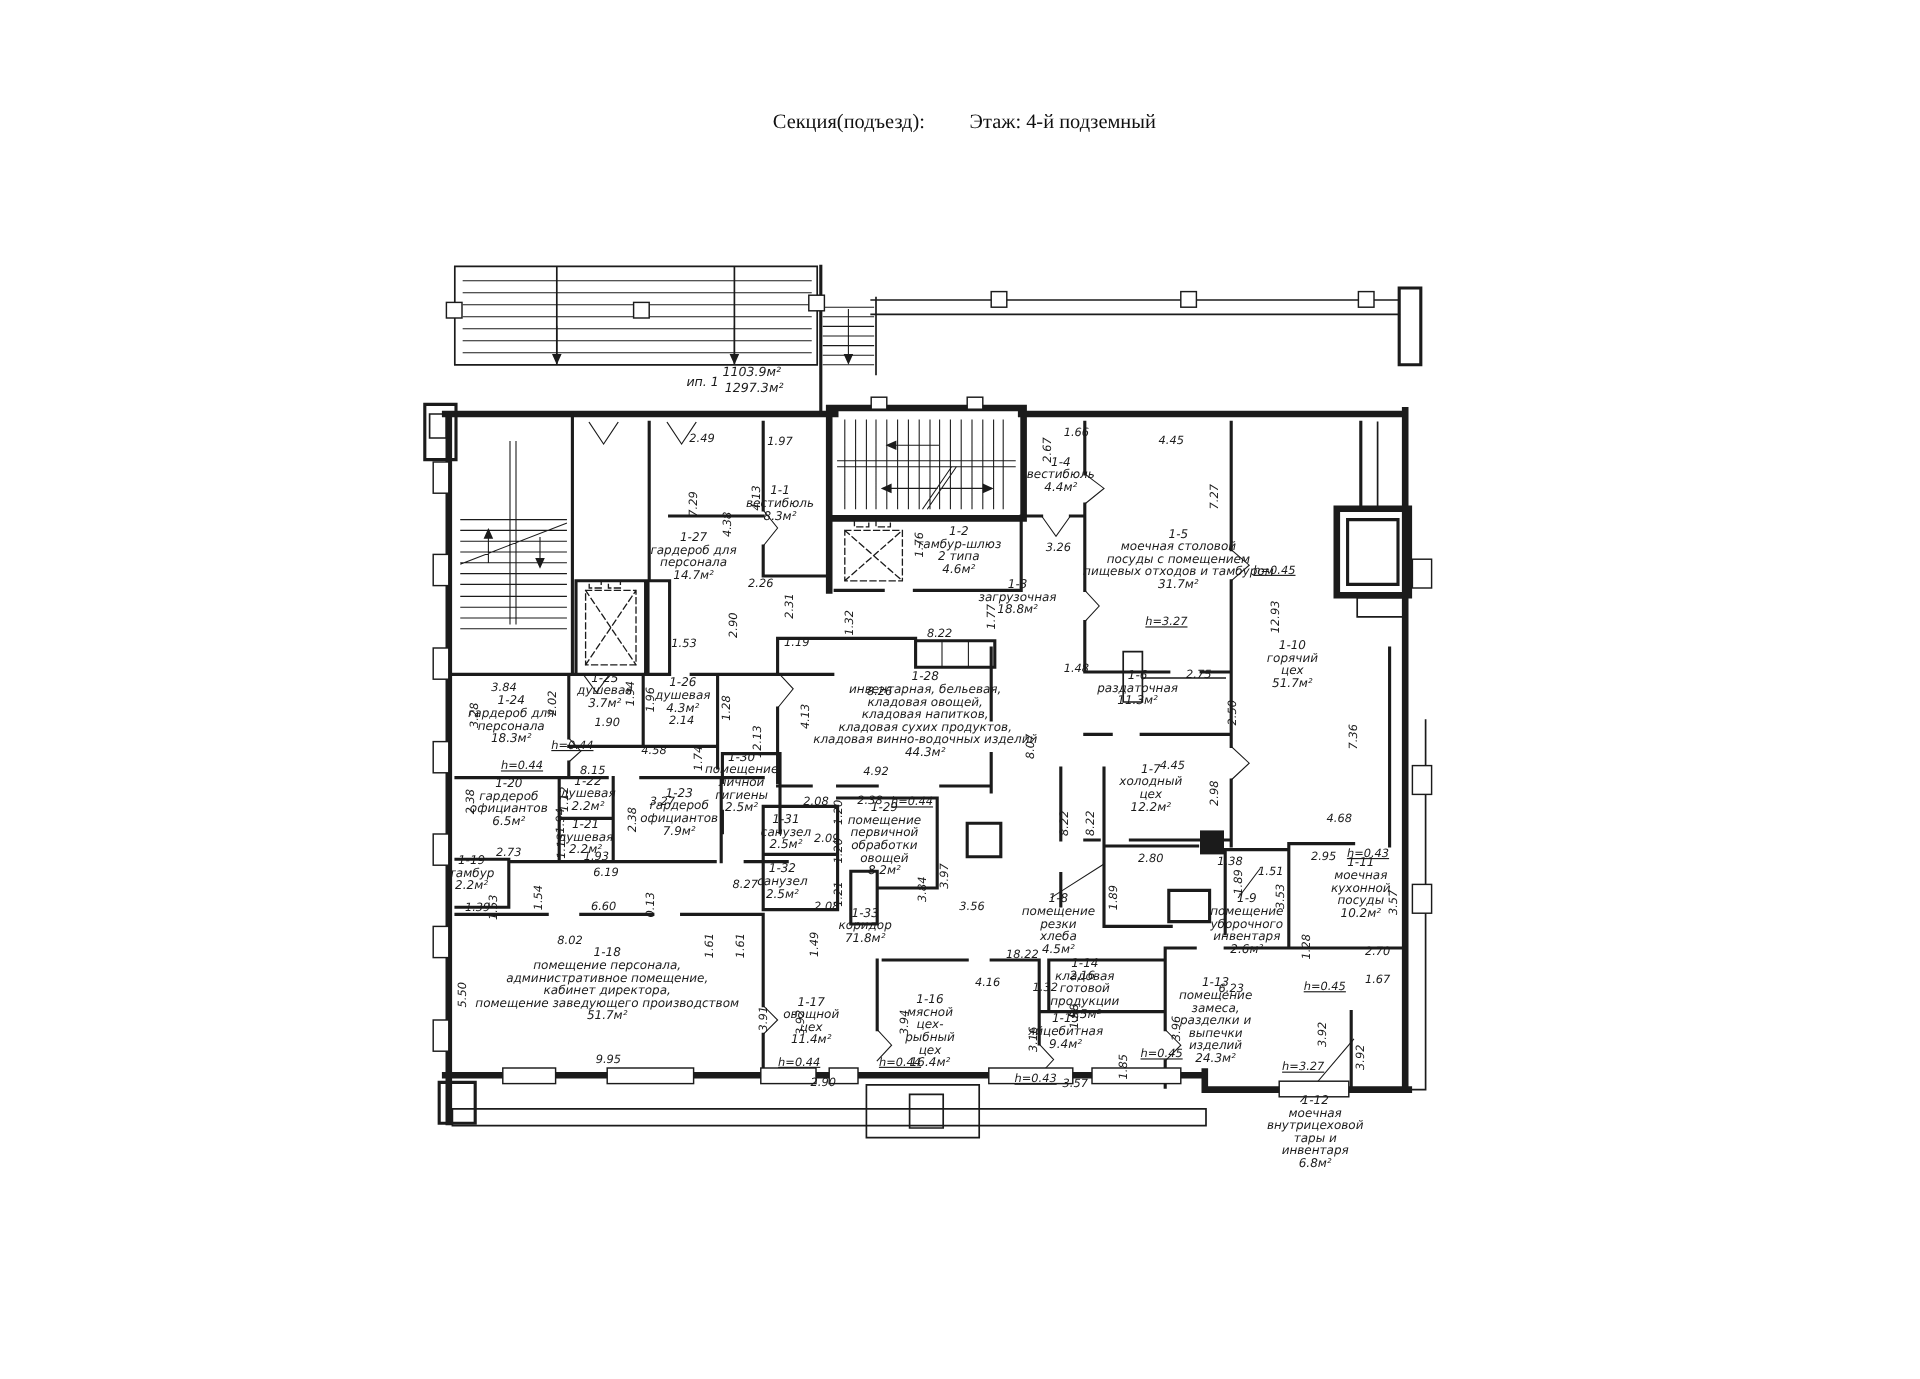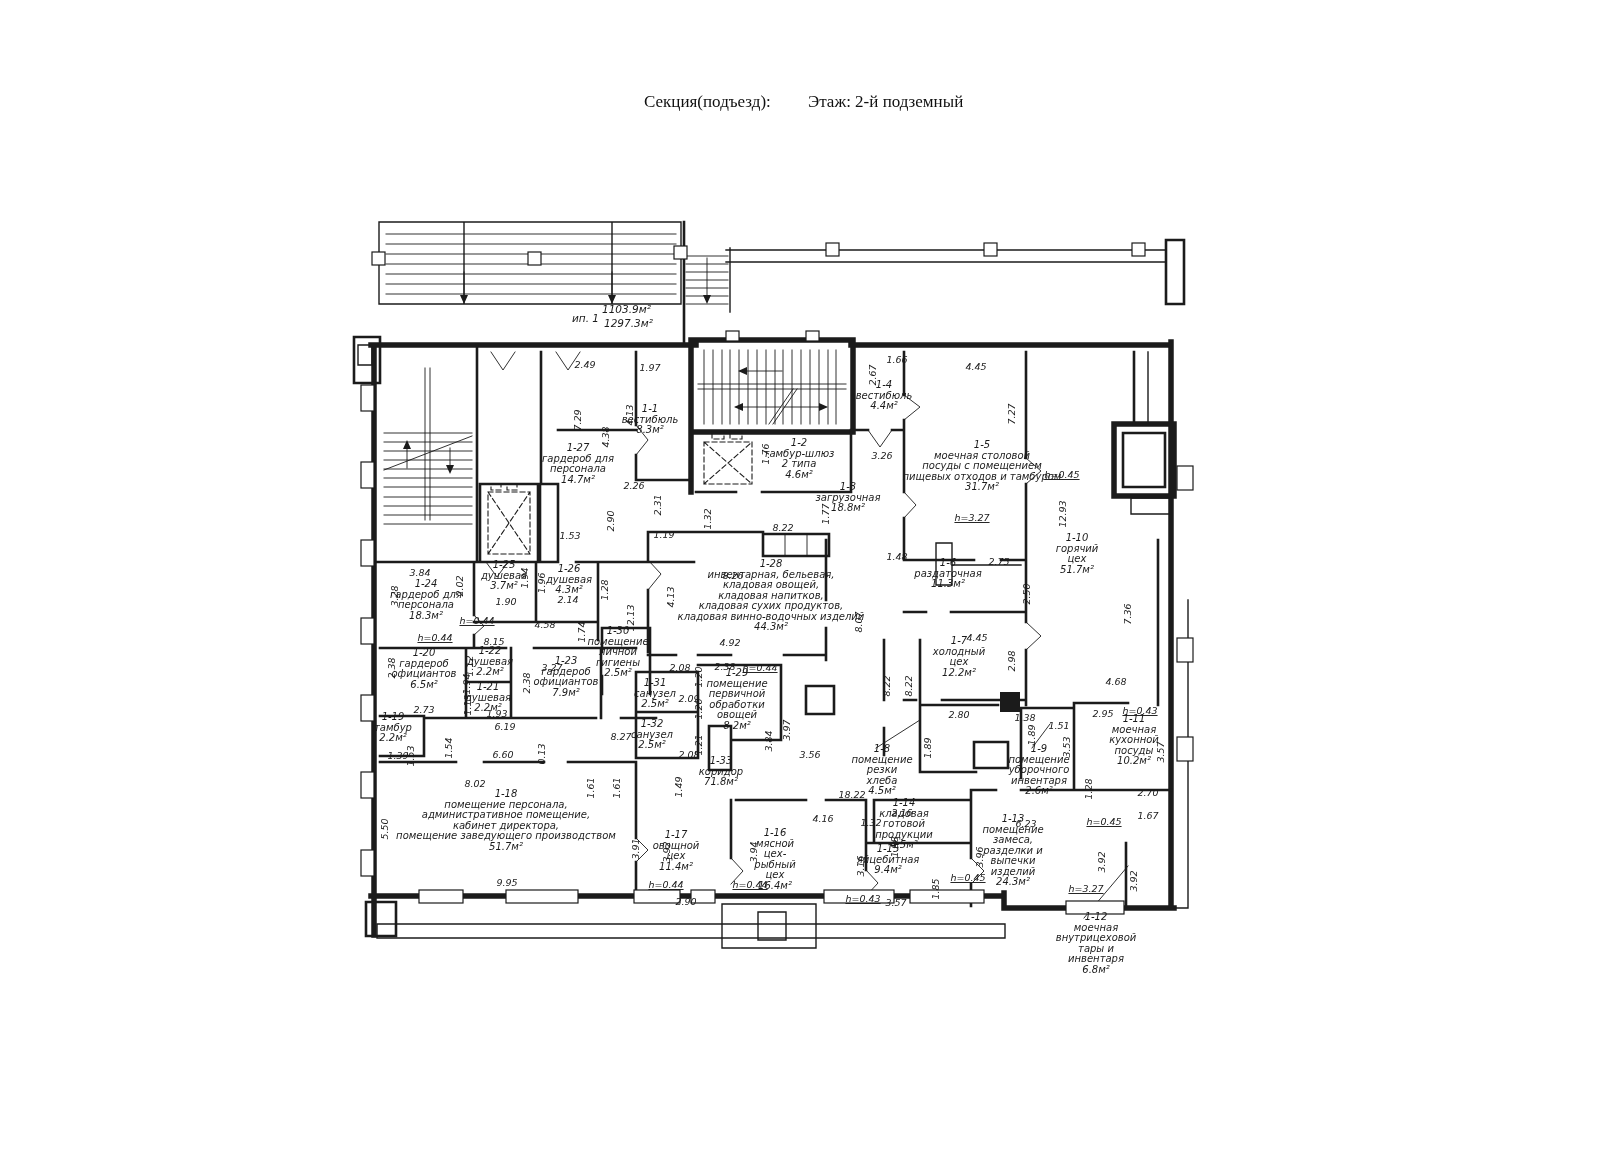--- a/index.html
+++ b/index.html
@@ -17,21 +17,21 @@
   .room{font:italic 10px "DejaVu Sans",sans-serif;text-anchor:middle;fill:#1b1b1b;}
   .dim{font:italic 9.5px "DejaVu Sans",sans-serif;text-anchor:middle;fill:#1b1b1b;}
   .und{text-decoration:underline;}
   .note{font:italic 10.5px "DejaVu Sans",sans-serif;fill:#1b1b1b;}
 </style>
 </head>
 <body>
 
 <div id="page">
   <span class="hdr-label" id="hdr-section">Секция(подъезд):</span>
-  <span class="hdr-label" id="hdr-floor">Этаж: 2-й подземный</span>
+  <span class="hdr-label" id="hdr-floor">Этаж: 4-й подземный</span>
 
   <svg id="plan-svg" width="1600" height="1149" viewBox="0 0 1600 1149" xmlns="http://www.w3.org/2000/svg">
     <g stroke="#1b1b1b" fill="none" stroke-linecap="square">
       <path class="o" d="M338 345 V935 M335 345 H660 M815 345 H1135 M1135 342 V905 M335 896 H968 M968 893 V908 M968 908 H1138 M655 340 H817 V432 H655 Z M655 432 V492 M1078 424 h60 v72 h-60 Z"></path>
       <path class="p" d="M441 345 V562 M338 562 H441 M444 484 h58 v78 h-58 Z M504 484 h18 v78 h-18 Z M505 352 V484 M522 430 H600 M600 352 V425 M600 455 V480 M344 562 H450 M472 562 H520 M540 562 H658 M600 480 H655 M438 562 V615 M438 635 V648 M500 562 V622 M438 622 H562 M562 562 V640 M344 648 H470 M498 648 H600 M430 648 V718 M475 648 V718 M430 682 H475 M388 718 H560 M585 718 H620 M565 648 V718 M344 716 H388 M388 716 V756 M344 756 H388 M344 762 H420 M448 762 H508 M532 762 H600 M600 762 V838 M600 862 V896 M566 628 H614 M614 628 V694 M566 628 V652 M566 676 V694 M600 672 H662 M600 672 V758 M662 672 V758 M600 712 H662 M600 758 H662 M673 726 h22 v44 h-22 Z M612 532 V560 M612 590 V652 M612 532 H727 M790 540 V600 M790 628 V660 M612 655 H640 M662 655 H695 M748 655 H790 M662 665 H745 M745 665 V740 M695 740 H745 M770 686 h28 v28 h-28 Z M848 640 V700 M848 728 V755 M884 640 V705 M884 705 H962 M884 705 V772 M884 772 H940 M868 352 V395 M868 420 V492 M868 518 V560 M815 432 V492 M660 492 H700 M726 492 H815 M815 430 H832 M856 430 H868 M990 352 V458 M990 484 V622 M990 650 V705 M868 560 H938 M965 560 H990 M868 612 H890 M915 612 H990 M868 700 H880 M906 700 H990 M985 708 H1038 M985 708 V778 M1038 708 V778 M1038 703 H1092 M1038 703 V740 M1038 765 V790 M935 790 H960 M985 790 H1135 M1122 540 V705 M1098 352 V424 M700 800 H770 M790 800 H830 M838 800 H935 M838 800 V843 M830 843 H935 M830 800 V870 M695 800 V858 M935 790 V858 M935 884 V906 M1090 843 V906 M648 222 V345 M727 534 h66 v22 h-66 Z M938 742 h34 v26 h-34 Z M1130 240 h18 v64 h-18 Z M1087 433 h42 v54 h-42 Z M330 902 h30 v34 h-30 Z M318 337 h26 v46 h-26 Z"></path>
       <path class="t" d="M343 222 h302 v82 h-302 Z M428 222 V304 M576 222 V304 M690 250 H1130 M690 262 H1130 M648 248 V312 M694 248 V312 M1095 498 h40 v16 h-40 Z M900 543 h16 v42 h-16 Z M916 565 H985 M341 924 h628 v14 h-628 Z M686 904 h94 v44 h-94 Z M722 912 h28 v28 h-28 Z M322 345 h14 v20 h-14 Z M1152 600 V908 M1138 908 H1152 M1112 352 V424"></path>
       <path class="h" d="M350 234 H640 M350 244 H640 M350 254 H640 M350 264 H640 M350 274 H640 M350 284 H640 M350 294 H640 M650 256 H692 M650 264 H692 M650 272 H692 M650 280 H692 M650 288 H692 M650 296 H692 M650 304 H692 M348 433 H436 M348 442 H436 M348 451 H436 M348 460 H436 M348 469 H436 M348 478 H436 M348 487 H436 M348 497 H436 M348 506 H436 M348 515 H436 M348 524 H436 M389 368 V520 M394 368 V520 M348 470 L436 436 M668 350 V424 M677 350 V424 M686 350 V424 M694 350 V424 M703 350 V424 M712 350 V424 M721 350 V424 M730 350 V424 M739 350 V424 M747 350 V424 M756 350 V424 M765 350 V424 M774 350 V424 M783 350 V424 M792 350 V424 M800 350 V424 M662 384 H810 M662 389 H810 M733 424 L757 389 M737 424 L761 389 M428 272 V298 M576 272 V298 M671 258 V298 M371 468 V444 M414 448 V470 M700 407 H745 M748 407 H790 M704 371 H746 M749 534 V556 M771 534 V556"></path>
       <path class="h" d="M455 352 L467 370 L479 352 M520 352 L532 370 L544 352 M832 430 L844 447 L856 430 M868 395 L884 407 L868 420 M990 458 L1005 471 L990 484 M990 622 L1005 636 L990 650 M612 560 L625 574 L612 590 M450 562 L461 577 L472 562 M868 492 L880 505 L868 518 M600 425 L612 440 L600 455 M438 615 L448 626 L438 635 M935 858 L948 871 L935 884 M600 838 L612 850 L600 862 M830 870 L842 883 L830 896 M695 858 L707 871 L695 884"></path>
       <path class="h" d="M840 748 L884 720 M996 748 L1014 724 M1048 918 L1092 866"></path>
       <path class="d" d="M452 492 h42 v62 h-42 Z M452 492 L494 554 M452 554 L494 492 M455 484 h10 v6 h-10 Z M471 484 h10 v6 h-10 Z M668 442 h48 v42 h-48 Z M668 442 L716 484 M668 484 L716 442 M676 432 h12 v7 h-12 Z M694 432 h12 v7 h-12 Z"></path>

